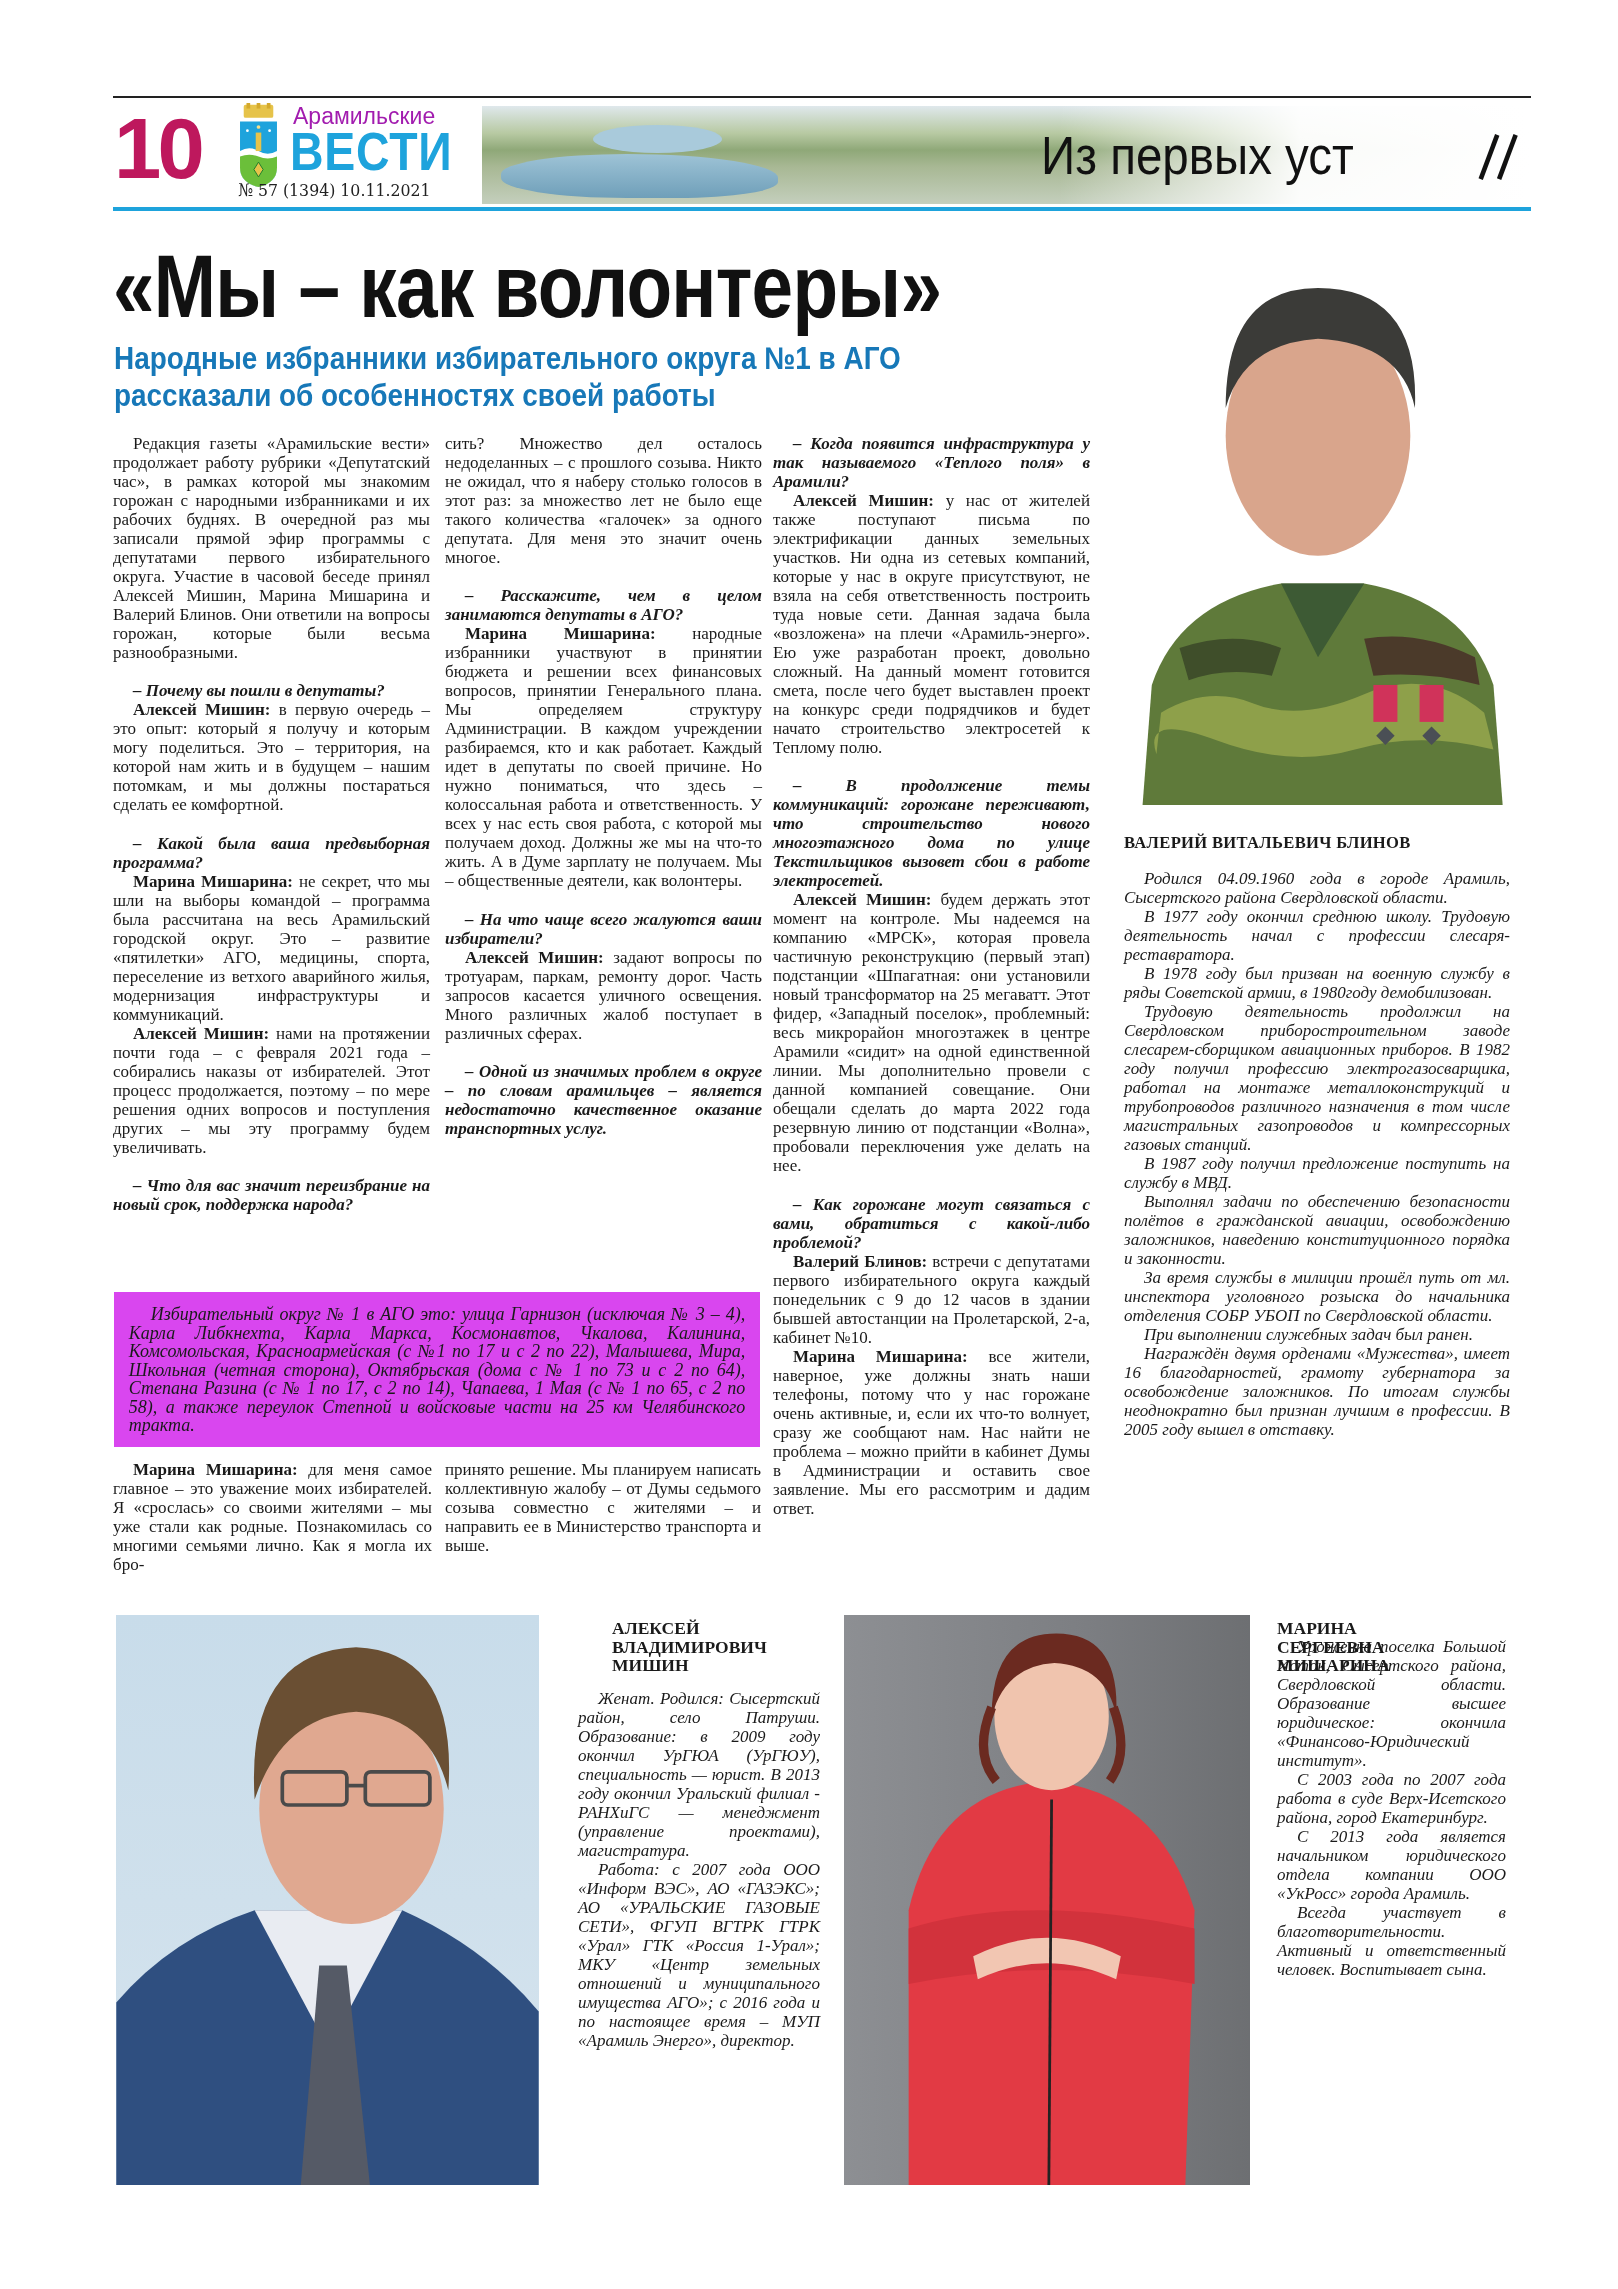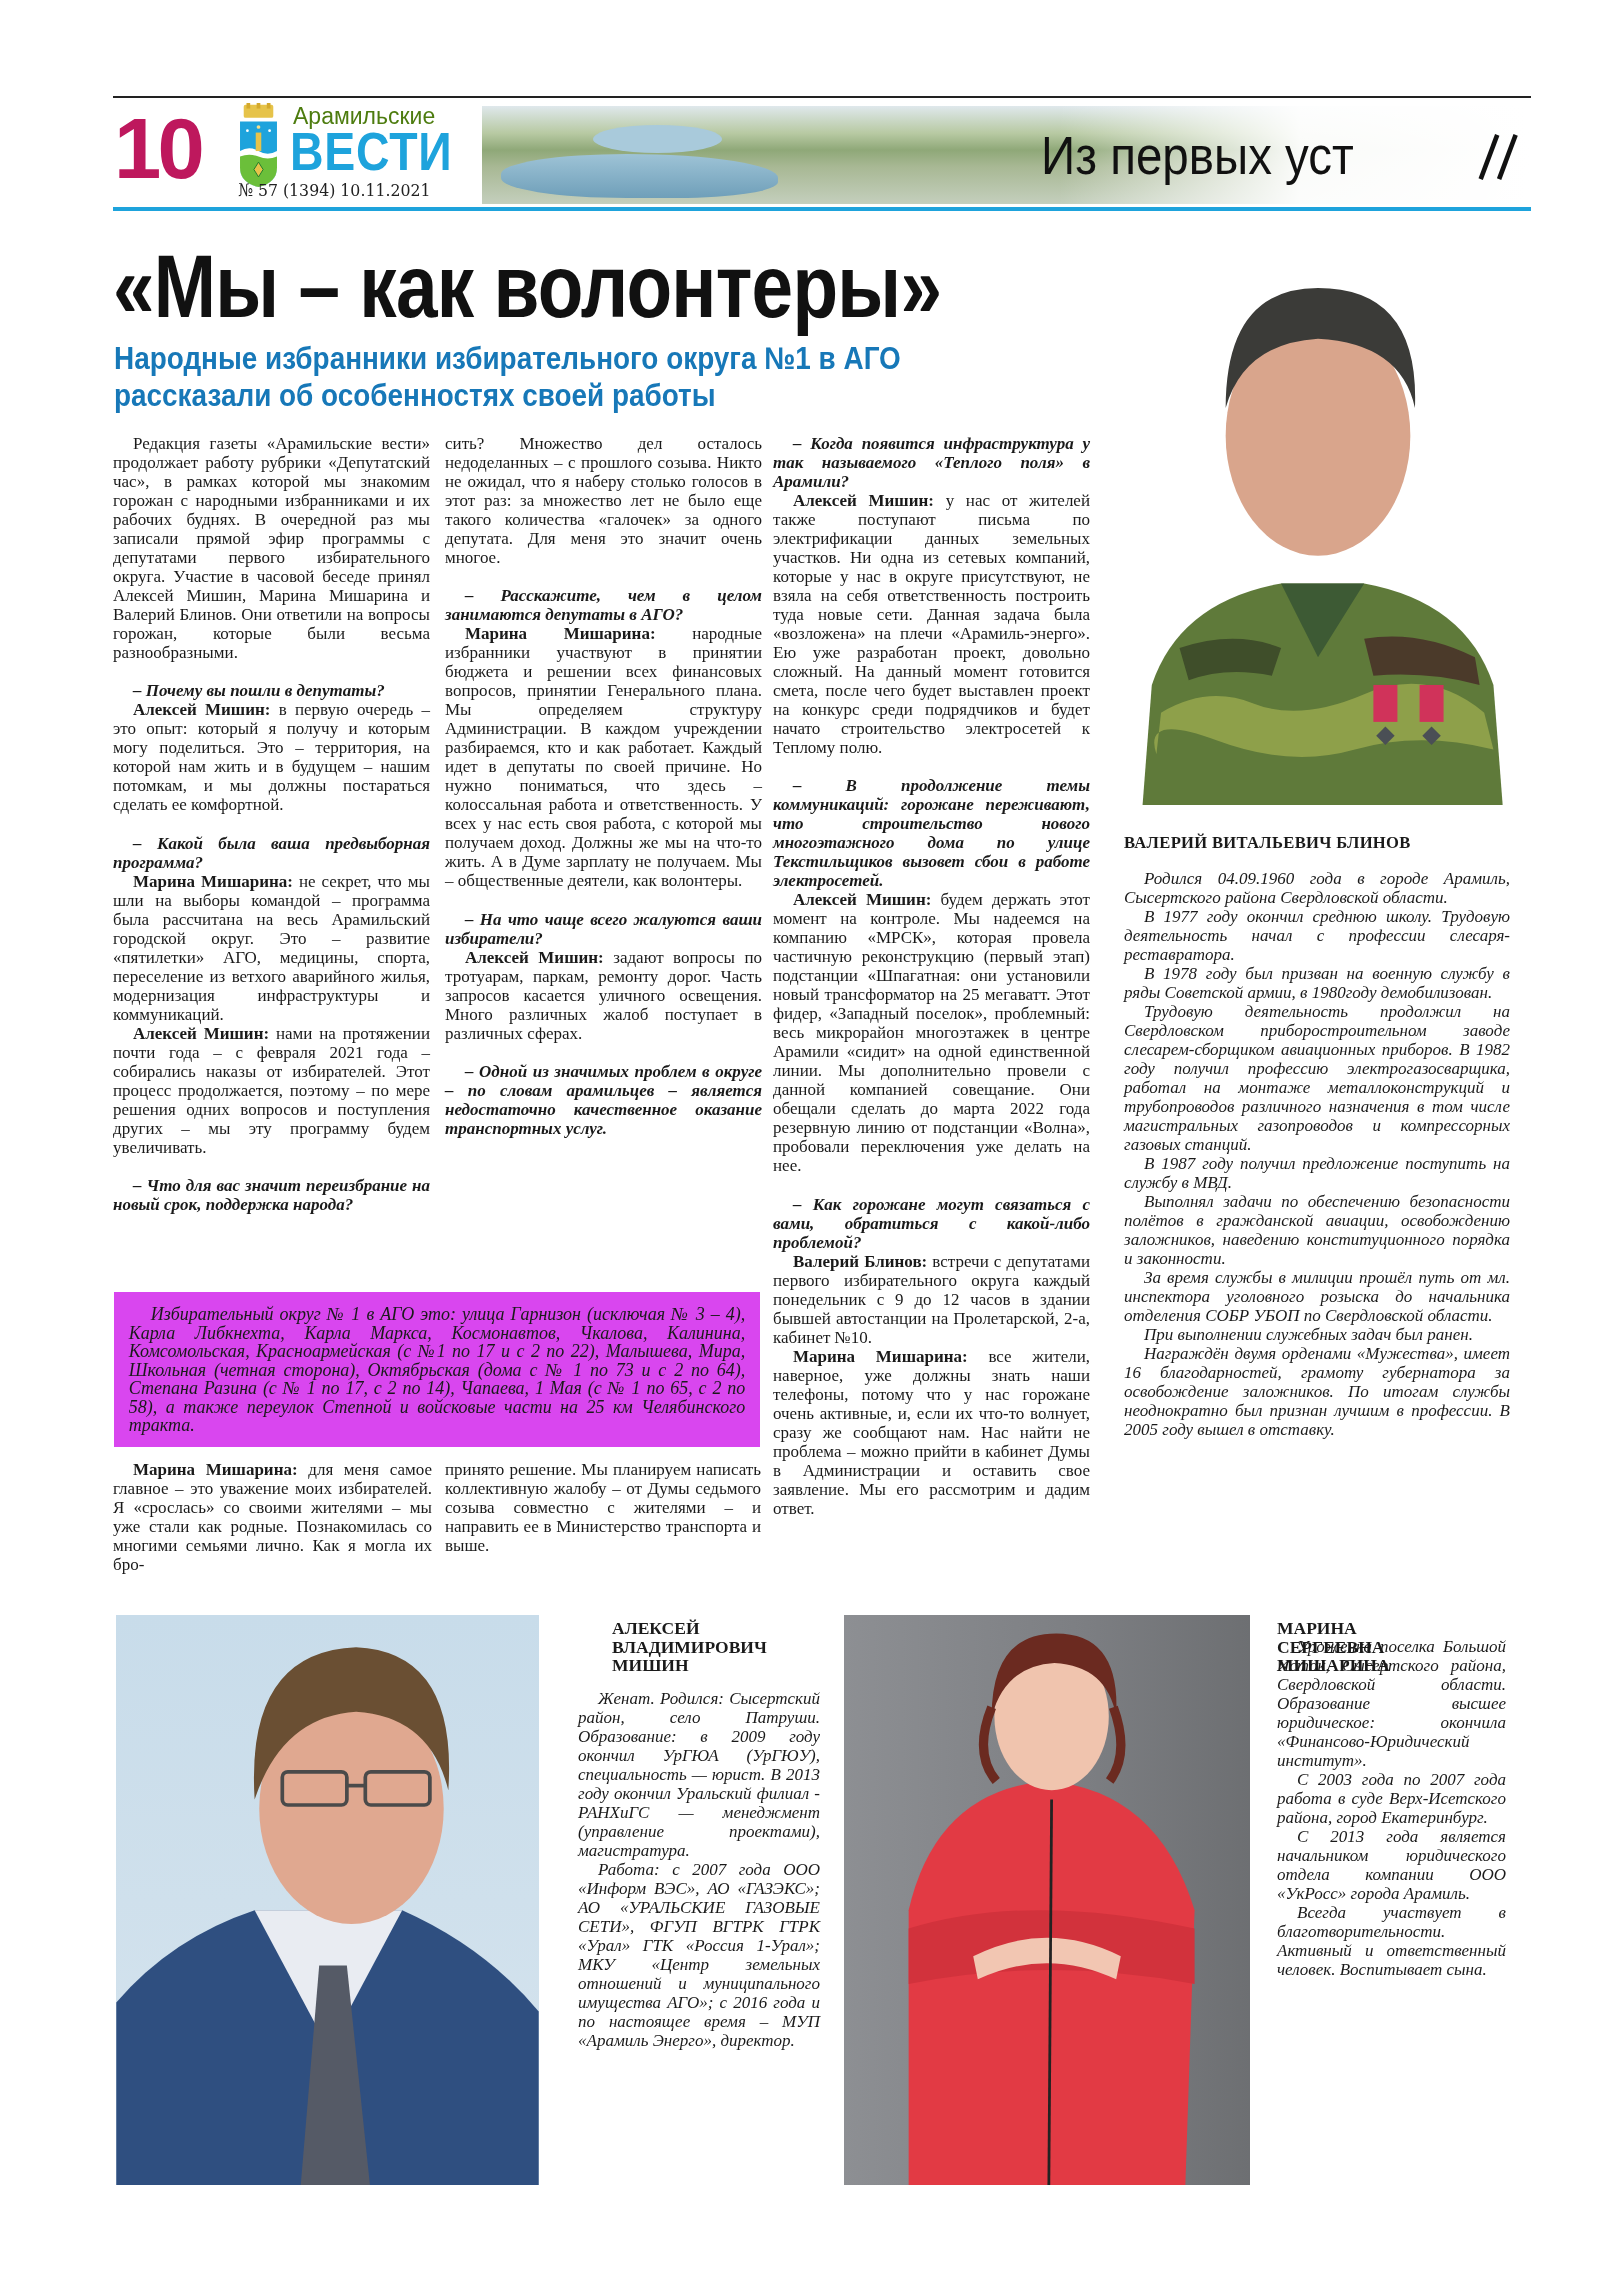--- a/index.html
+++ b/index.html
@@ -2,21 +2,21 @@
 <html style="font-size:14.8px"><head>
 <meta charset="utf-8">
 <style>
   html, body { margin: 0; padding: 0; background: #ffffff; }
   body { width: 1619px; height: 2290px; position: relative; overflow: hidden; color: #1a1a1a; }
   .abs { position: absolute; }
   .top-rule { left: 113px; top: 96px; width: 1418px; height: 1.8px; background: #222; }
   .blue-rule { left: 113px; top: 207px; width: 1418px; height: 3.7px; background: #1ea3dc; }
   .page-num { left: 114px; top: 103px; font-family: "Liberation Sans", sans-serif; font-weight: 700; font-size: 85px; line-height: 92px; letter-spacing: -3.7px; color: #be185d; }
   .crest { left: 238px; top: 103px; width: 41px; height: 85px; }
-  .brand-top { left: 293px; top: 104px; font-family: "Liberation Sans", sans-serif; font-size: 23px; color: #4d7c0f; line-height: 24px; }
+  .brand-top { left: 293px; top: 104px; font-family: "Liberation Sans", sans-serif; font-size: 23px; color: #a21caf; line-height: 24px; }
   .brand-main { left: 290px; top: 124px; font-family: "Liberation Sans", sans-serif; font-weight: 700; font-size: 54px; color: #1ea3dc; line-height: 54px; letter-spacing: 0.9px; transform: scaleX(0.86); transform-origin: left; }
   .issue { left: 238px; top: 180px; font-family: "DejaVu Serif", serif; font-size: 17.5px; color: #222; transform: scaleX(0.9); transform-origin: left; white-space: nowrap; }
   .banner { left: 482px; top: 106px; width: 1048px; height: 98px;
     background: linear-gradient(90deg, rgba(255,255,255,0) 55%, rgba(255,255,255,0.95) 78%, #fff 100%),
                 linear-gradient(180deg, #dfe8ec 0%, #b7c9a2 28%, #8fa878 45%, #a8b894 62%, #c4cfbd 100%); }
   .banner .lake { position: absolute; left: 18.5px; top: 48px; width: 277px; height: 44px; border-radius: 50% 60% 40% 50%; background: linear-gradient(180deg,#9ec3d6,#6f9fb9); }
   .banner .lake2 { position: absolute; left: 111px; top: 18.5px; width: 129px; height: 28px; border-radius: 50%; background: #a9cadb; }
   .section-title { left: 1041px; top: 124px; font-family: "Liberation Sans", sans-serif; font-size: 54px; color: #111; transform: scaleX(0.88); transform-origin: left; white-space: nowrap; }
   .section-mark { left: 1477px; top: 131px; width: 46px; height: 52px; }
 

